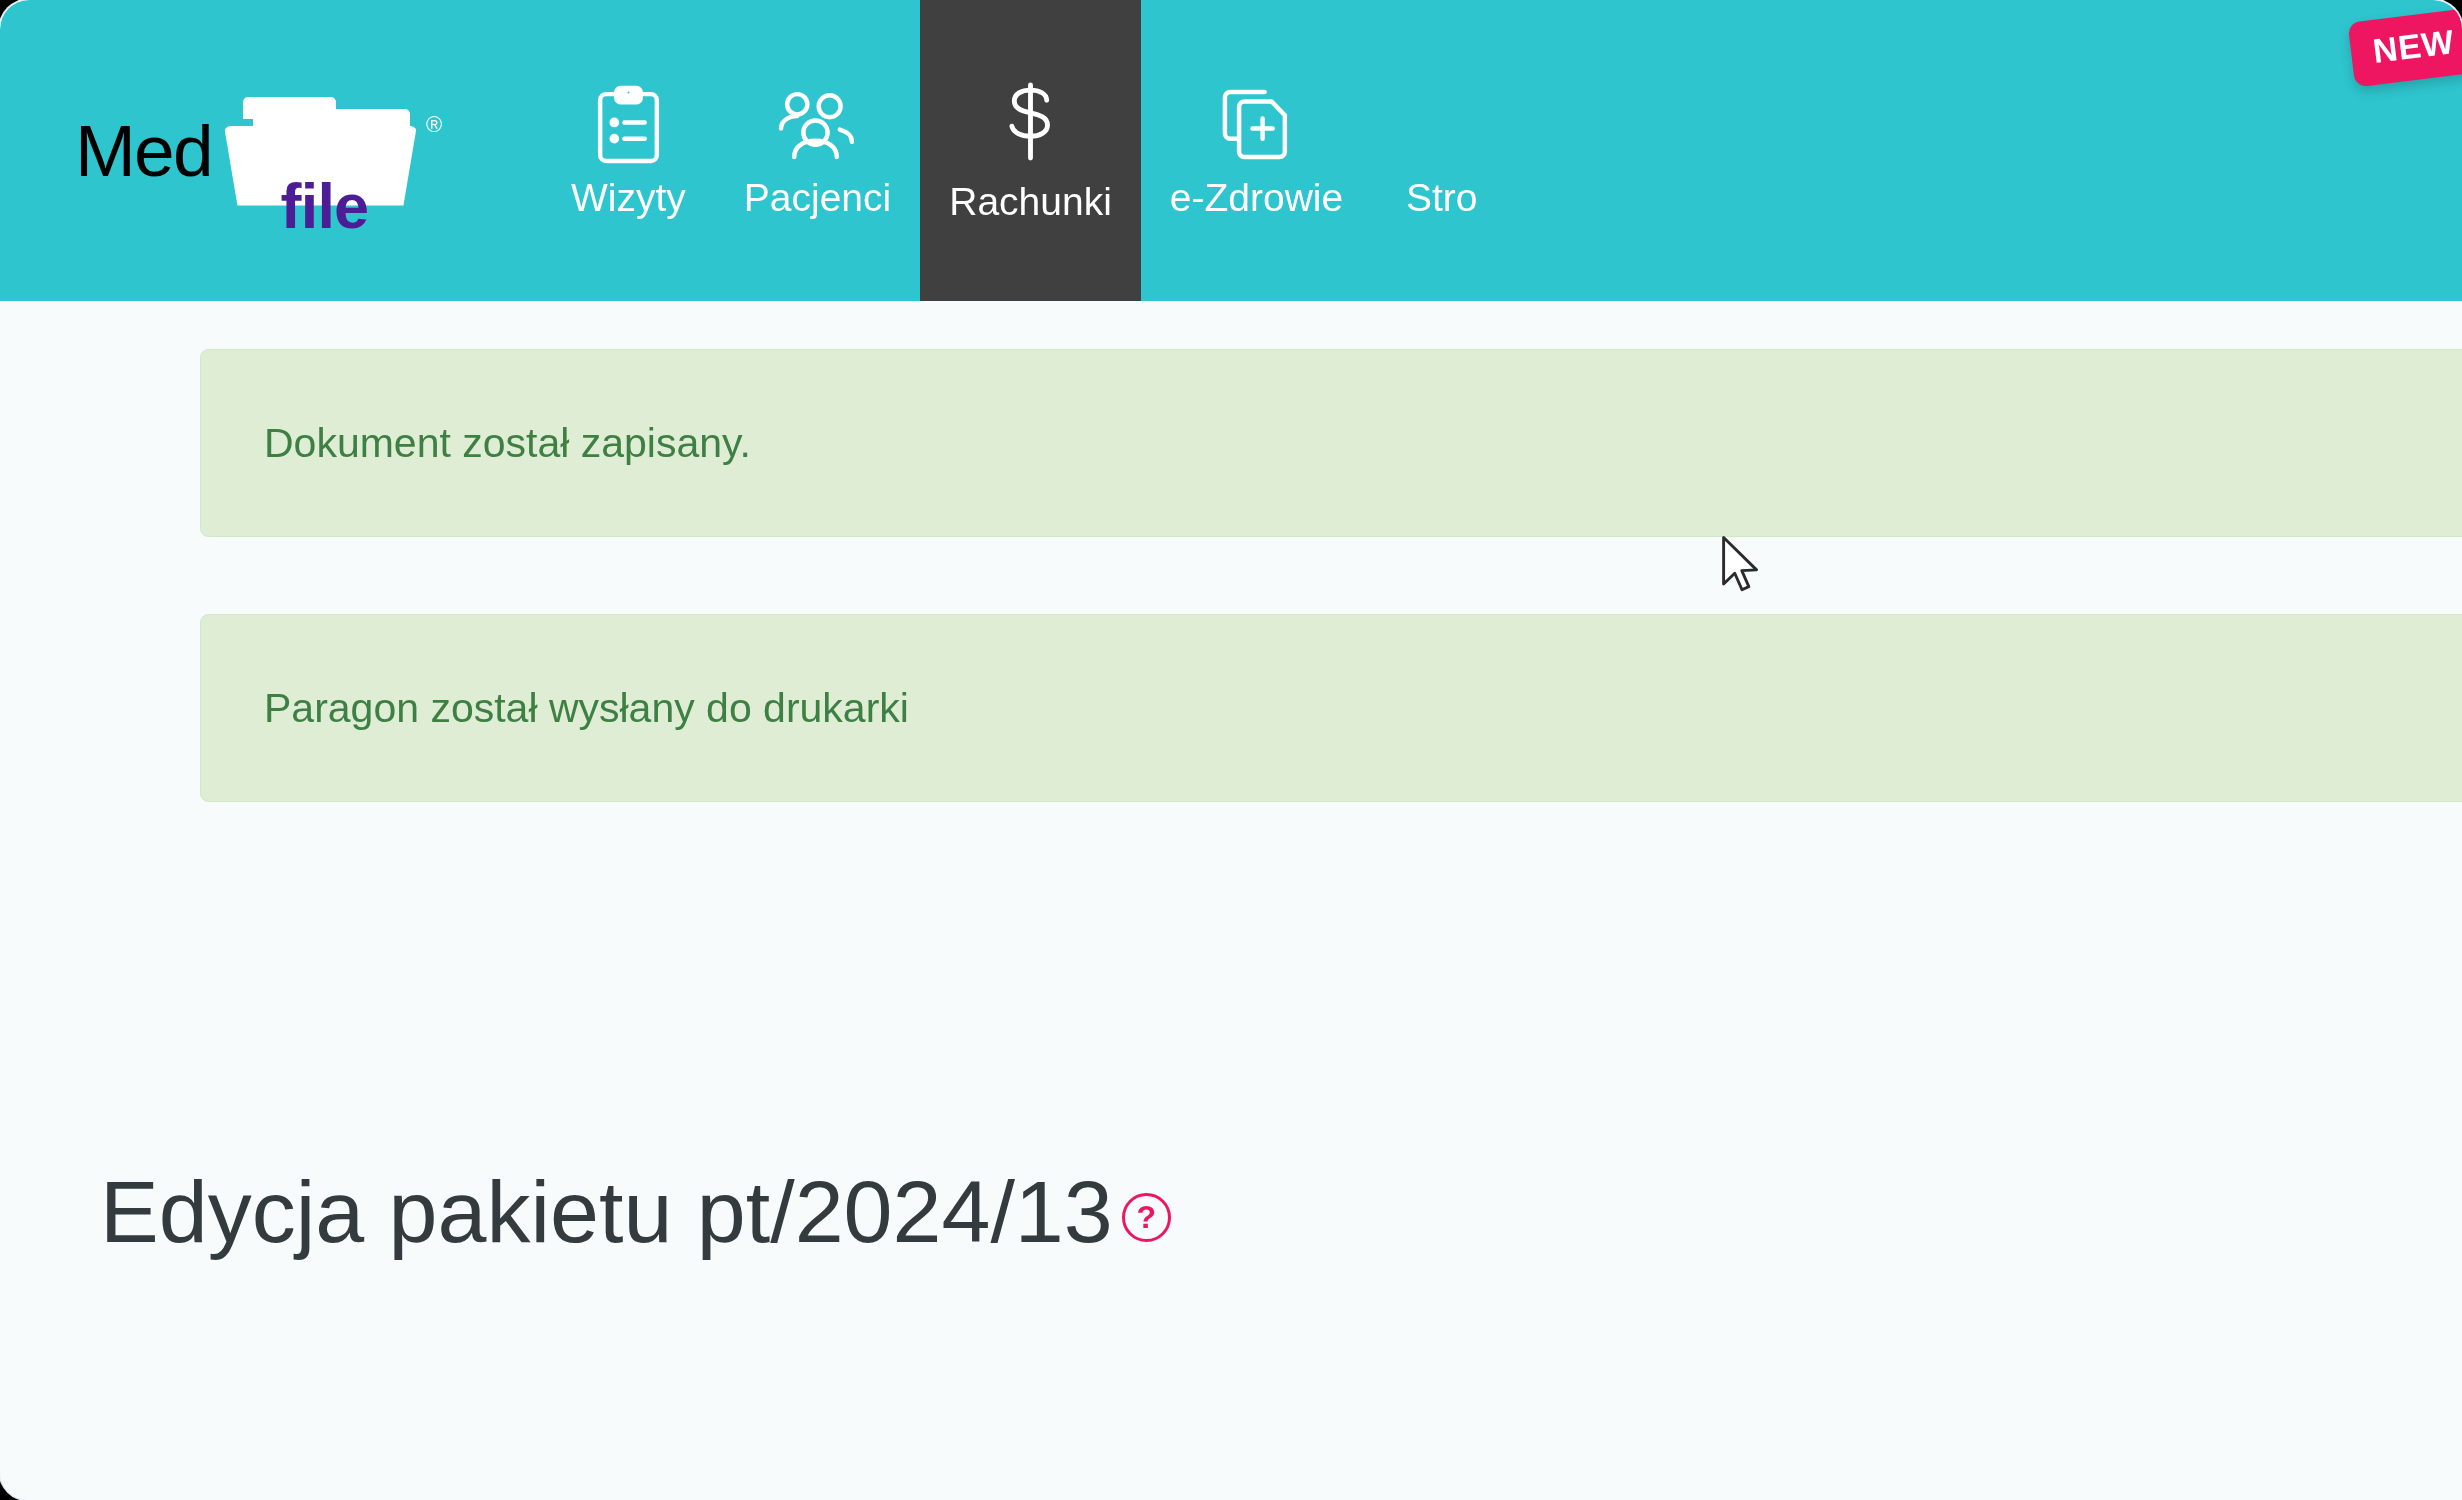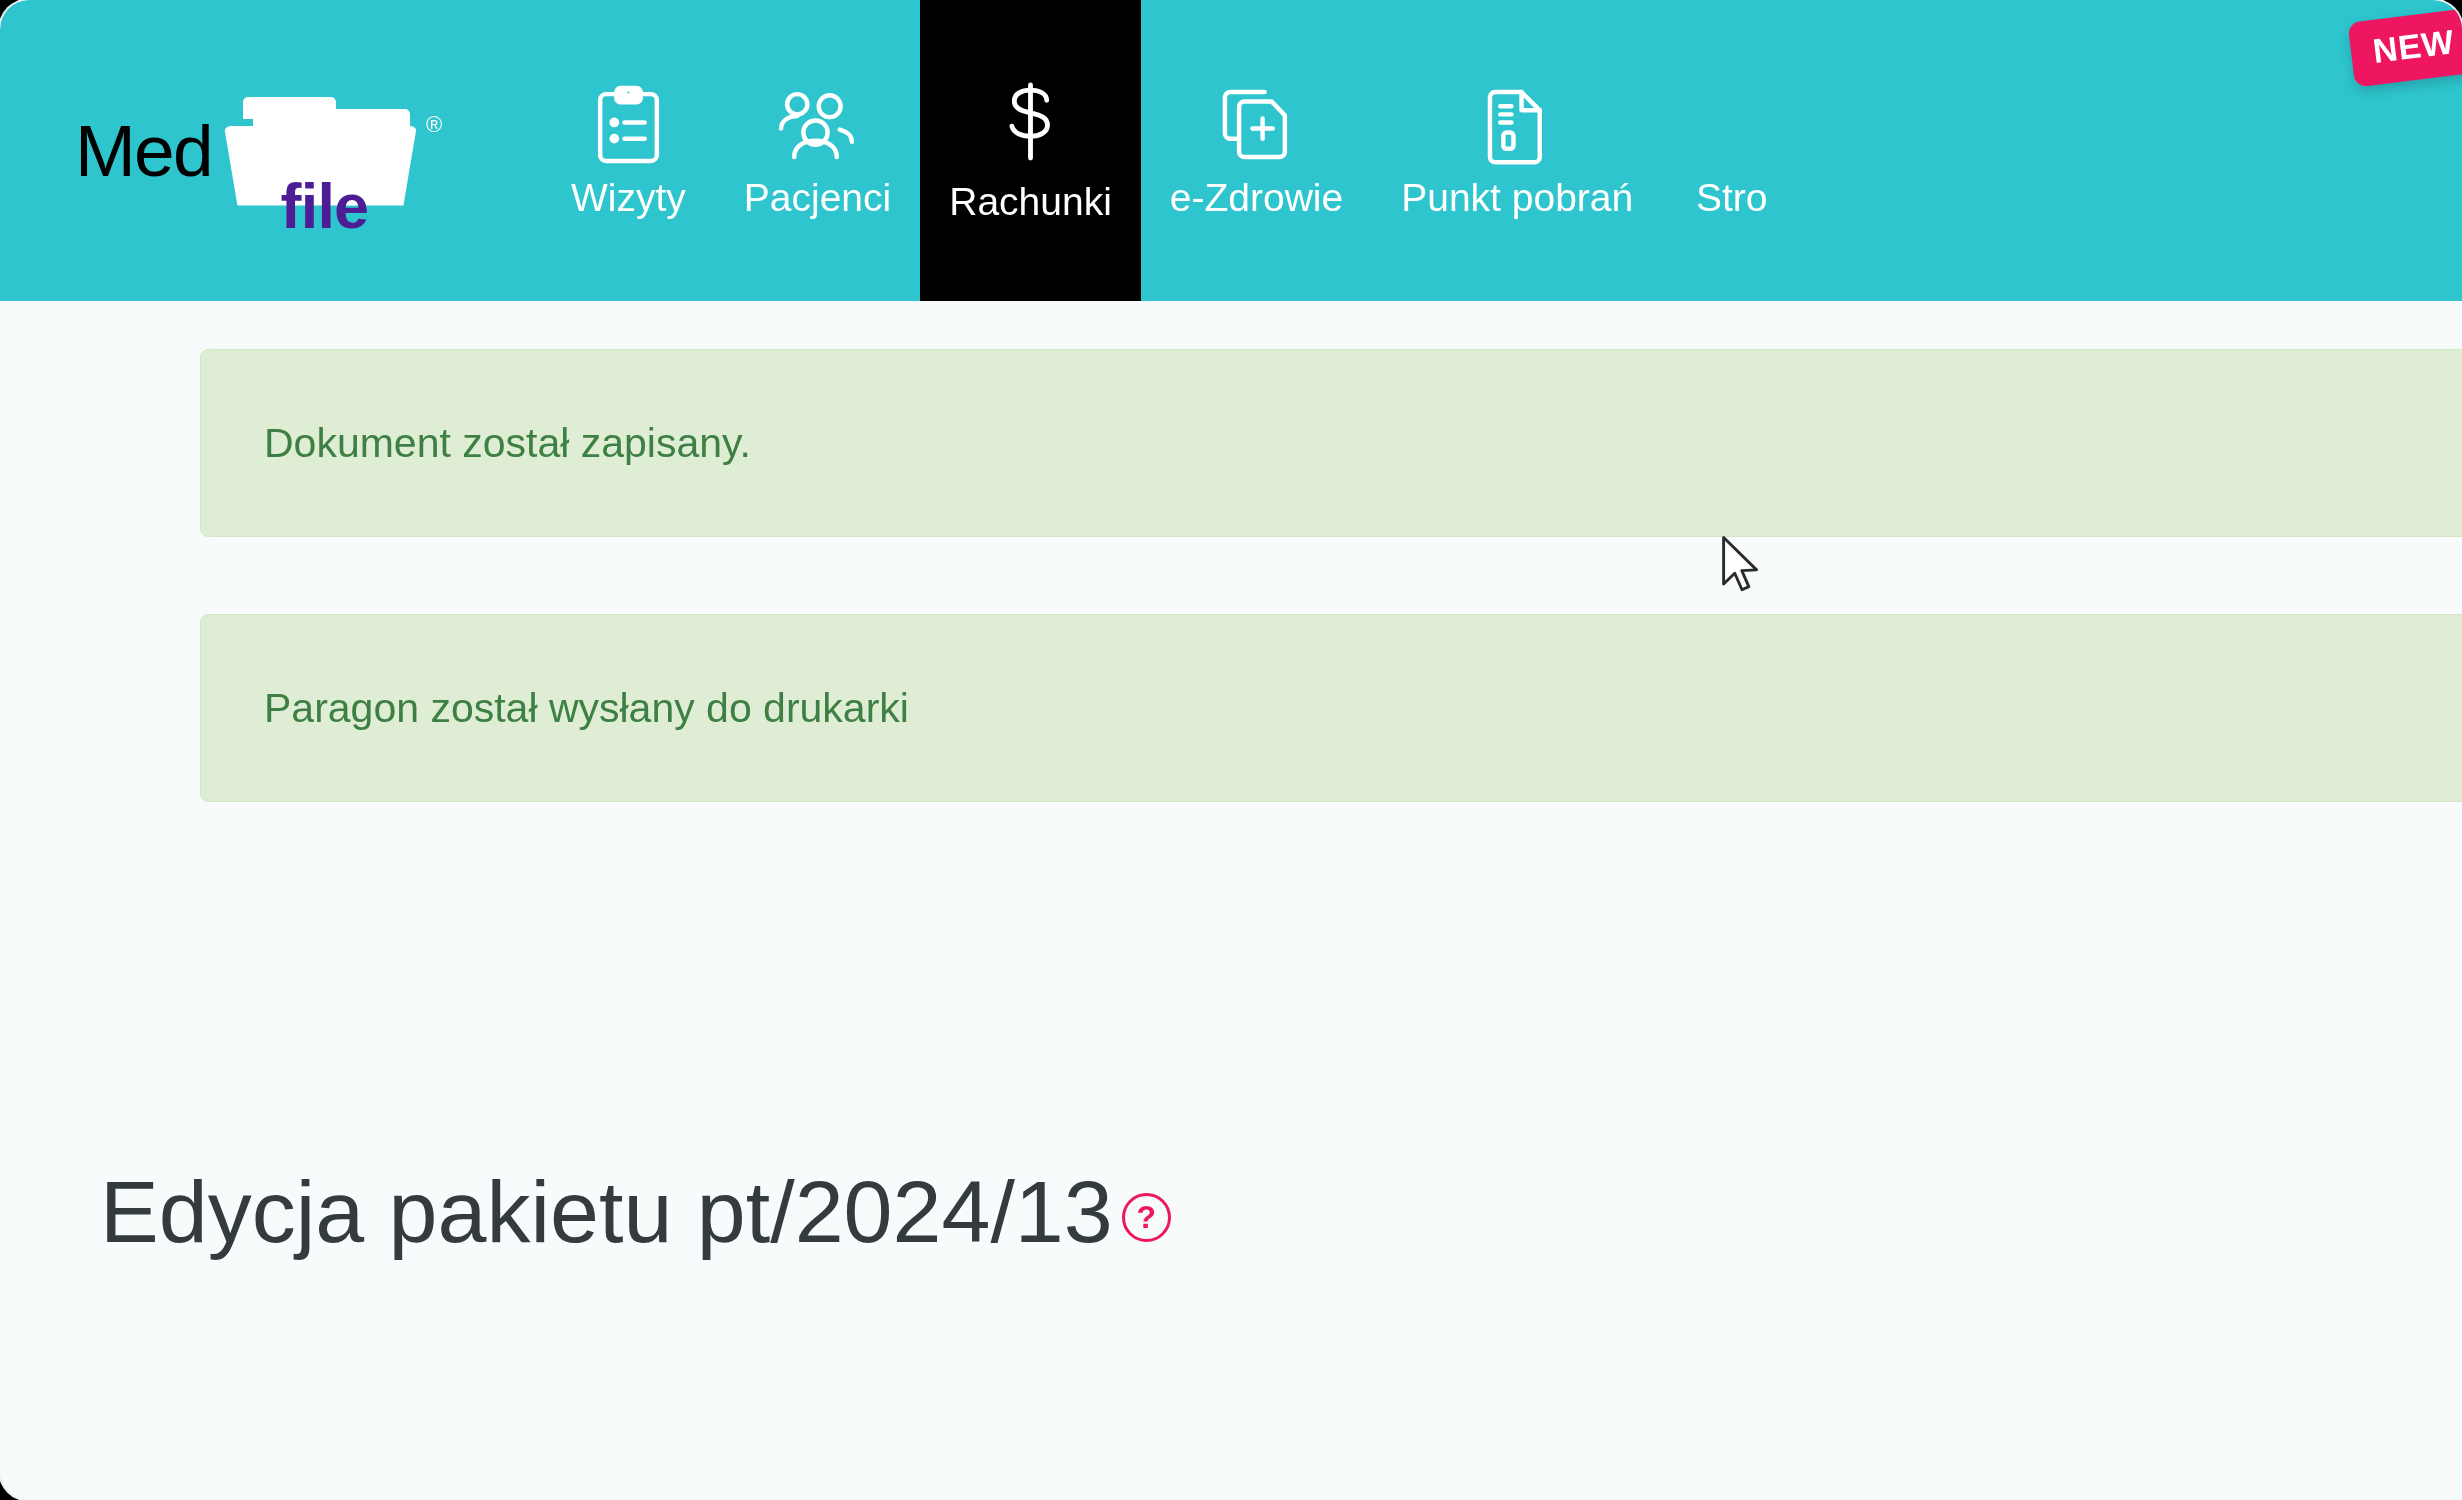--- a/index.html
+++ b/index.html
@@ -119,21 +119,21 @@
     padding: 16px 29px;
     display: flex;
     flex-direction: column;
     align-items: center;
     justify-content: center;
     gap: 13.5px;
     color: #ffffff;
     cursor: pointer;
     position: relative;
   }
-  .navitem.active { background: #000000; gap: 20px; }
+  .navitem.active { background: #404040; gap: 20px; }
   .navitem .ico {
     width: 81px;
     height: 81px;
     display: flex;
     align-items: center;
     justify-content: center;
   }
   .navitem .ico svg { display: block; }
   .navitem .lbl {
     font-size: 39px;
@@ -293,33 +293,20 @@
           <svg width="75" height="81" viewBox="0 0 36 40" fill="none" stroke="#fff" stroke-width="2.2" stroke-linecap="round" stroke-linejoin="round">
             <path d="M8 27H5a2.6 2.6 0 0 1-2.6-2.6V6.6A2.6 2.6 0 0 1 5 4h17"></path>
             <path d="M12 8.6h13.4L32 15.4v18a2.6 2.6 0 0 1-2.6 2.6H12a2.6 2.6 0 0 1-2.6-2.6V11.2A2.6 2.6 0 0 1 12 8.6z"></path>
             <line x1="21" y1="17" x2="21" y2="27"></line>
             <line x1="16" y1="22" x2="26" y2="22"></line>
           </svg>
         </span>
         <span class="lbl">e-Zdrowie</span>
       </div>
 
-      <div class="navitem">
-        <span class="ico">
-          <svg width="69" height="81" viewBox="0 0 32 40" fill="none" stroke="#fff" stroke-width="2.2" stroke-linecap="round" stroke-linejoin="round">
-            <path d="M5 4h13l9 9v23a2.6 2.6 0 0 1-2.6 2.6H5A2.6 2.6 0 0 1 2.4 36V6.6A2.6 2.6 0 0 1 5 4z"></path>
-            <path d="M18 4v9h9"></path>
-            <line x1="7.5" y1="11" x2="13" y2="11"></line>
-            <line x1="7.5" y1="15" x2="13" y2="15"></line>
-            <line x1="7.5" y1="19" x2="13" y2="19"></line>
-            <rect x="9" y="24" width="5" height="8" rx="1.6"></rect>
-          </svg>
-        </span>
-        <span class="lbl">Punkt pobrań</span>
-      </div>
 
       <div class="navitem">
         <span class="ico"></span>
         <span class="lbl">Stro</span>
       </div>
 
       <div class="new-badge">NEW</div>
     </div>
   </div>
 

